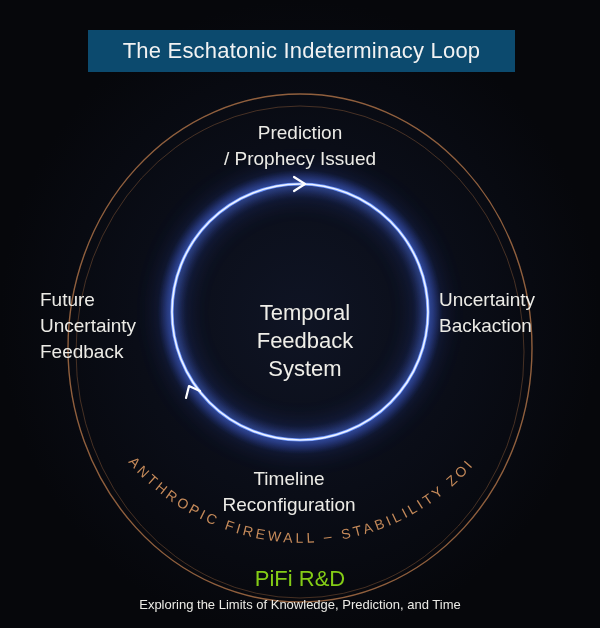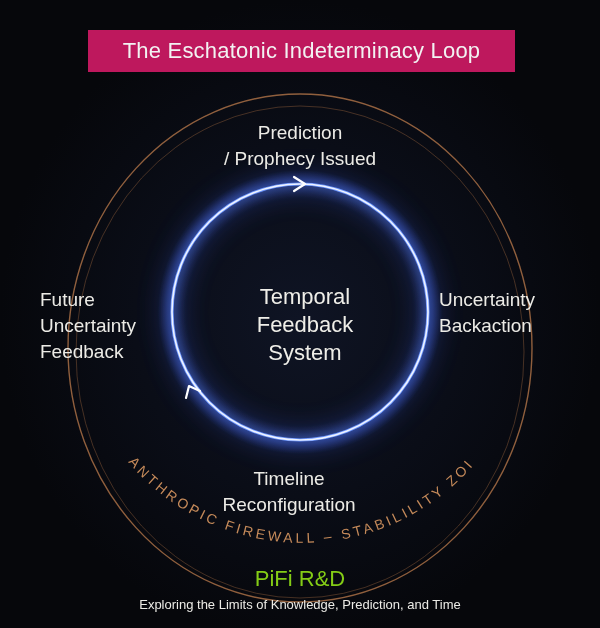--- a/index.html
+++ b/index.html
@@ -9,21 +9,21 @@
       font-family: "Liberation Sans", "DejaVu Sans", sans-serif;
       position: relative;
     }
     .canvas { position: absolute; left: 0; top: 0; width: 600px; height: 628px; }
     .bg-vignette {
       position: absolute; left: 0; top: 0; width: 600px; height: 628px;
       background: radial-gradient(ellipse 300px 320px at 300px 320px, #0f1424 0%, #0a0d17 55%, #06070b 100%);
     }
     .title-box {
       position: absolute; left: 88px; top: 30px; width: 427px; height: 42px;
-      background: #be185d;
+      background: #0c4a6e;
       display: flex; align-items: center; justify-content: center;
     }
     .title-text {
       color: #f2f2f2; font-size: 22px; letter-spacing: 0.2px; white-space: nowrap;
     }
     svg.diagram { position: absolute; left: 0; top: 0; }
     .label {
       position: absolute; color: #ecebe6; font-size: 19px; line-height: 26px; white-space: nowrap;
     }
     .label.center { text-align: center; }
@@ -105,21 +105,21 @@
     <span>Uncertainty</span>
     <span>Backaction</span>
   </div>
 
   <div class="label right" style="left:40px; top:287px; width:118px;">
     <span>Future</span>
     <span>Uncertainty</span>
     <span>Feedback</span>
   </div>
 
-  <div class="label center core-label" style="left:200px; top:283px; width:210px;">
+  <div class="label center core-label" style="left:200px; top:299px; width:210px;">
     <span>Temporal</span>
     <span>Feedback</span>
     <span>System</span>
   </div>
 
   <div class="label center" style="left:184px; top:466px; width:210px;">
     <span>Timeline</span>
     <span>Reconfiguration</span>
   </div>
 

